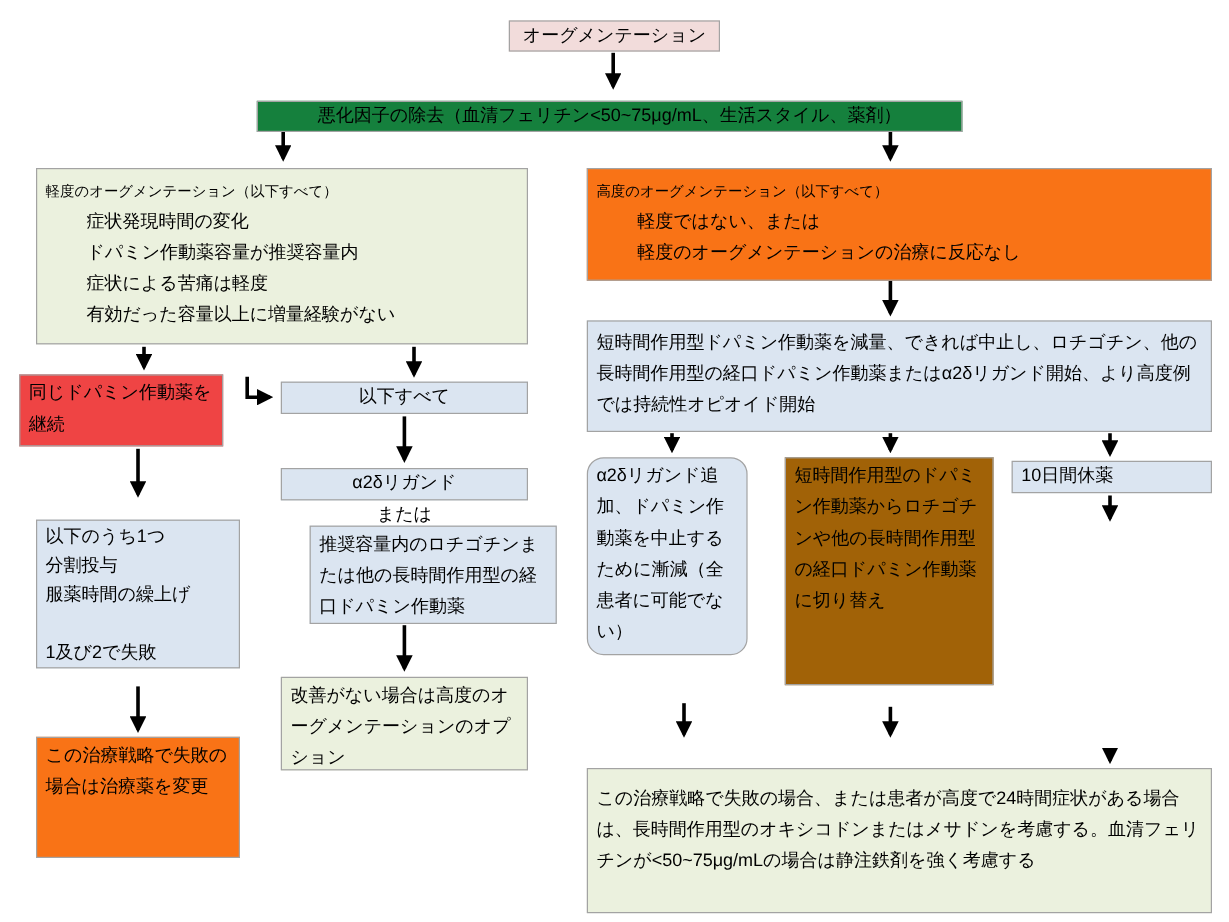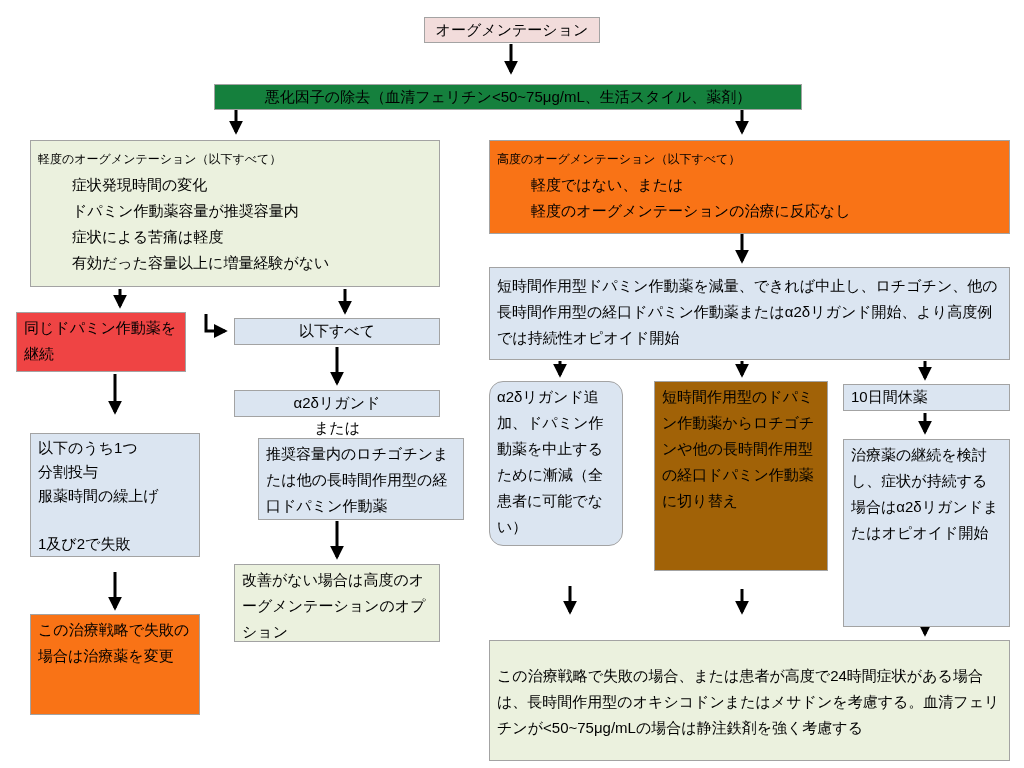--- a/index.html
+++ b/index.html
@@ -12,21 +12,21 @@
   .box{position:absolute;border:1px solid #a3a3a3;z-index:2;
        font-size:15px;line-height:26px;padding:2px 7px}
   .one{line-height:22px;padding:1px 7px}
   .center{text-align:center}
   .nowrap{white-space:nowrap}
   .bhead{font-size:12px}
   .indent{padding-left:34px}
   .line{min-height:24px;line-height:24px}
   .lh24{line-height:24px}
   .pt5{padding-top:5px}
-  .pt6{padding-top:22px}
+  .pt6{padding-top:12px}
   .label{position:absolute;z-index:2;font-size:15px;text-align:center}
 </style>
 </head>
 <body>
 
 <div class="canvas">
 
   <svg class="arrows" width="1024" height="768">
     <defs>
       <marker id="ah" viewBox="0 0 10 10" refX="8" refY="5" markerWidth="4.6" markerHeight="4.6" orient="auto">
@@ -94,17 +94,16 @@
   <div class="box" style="left: 234px; top: 564px; width: 206px; height: 78px; background: rgb(235, 241, 222);">改善がない場合は高度のオーグメンテーションのオプション</div>
 
   <div class="box pt5" style="left: 489px; top: 267px; width: 521px; height: 93px; background: rgb(219, 229, 241);">短時間作用型ドパミン作動薬を減量、できれば中止し、ロチゴチン、他の長時間作用型の経口ドパミン作動薬またはα2δリガンド開始、より高度例では持続性オピオイド開始</div>
 
   <div class="box" style="left: 489px; top: 381px; width: 134px; height: 165px; background: rgb(219, 229, 241); border-radius: 14px;">α2δリガンド追加、ドパミン作動薬を中止するために漸減（全患者に可能でない）</div>
 
   <div class="box" style="left: 654px; top: 381px; width: 174px; height: 190px; background: #a16207;">短時間作用型のドパミン作動薬からロチゴチンや他の長時間作用型の経口ドパミン作動薬に切り替え</div>
 
   <div class="box one" style="left: 843px; top: 384px; width: 167px; height: 27px; background: rgb(219, 229, 241);">10日間休薬</div>
 
-  <div class="box" style="left: 843px; top: 439px; width: 167px; height: 188px; background: rgb(219, 229, 241);">治療薬の継続を検討し、症状が持続する場合はα2δリガンドまたはオピオイド開始</div>
 
   <div class="box pt6" style="left: 489px; top: 640px; width: 521px; height: 121px; background: rgb(235, 241, 222);">この治療戦略で失敗の場合、または患者が高度で24時間症状がある場合は、長時間作用型のオキシコドンまたはメサドンを考慮する。血清フェリチンが&lt;50~75μg/mLの場合は静注鉄剤を強く考慮する</div>
 
 </div>
 
 </body></html>

